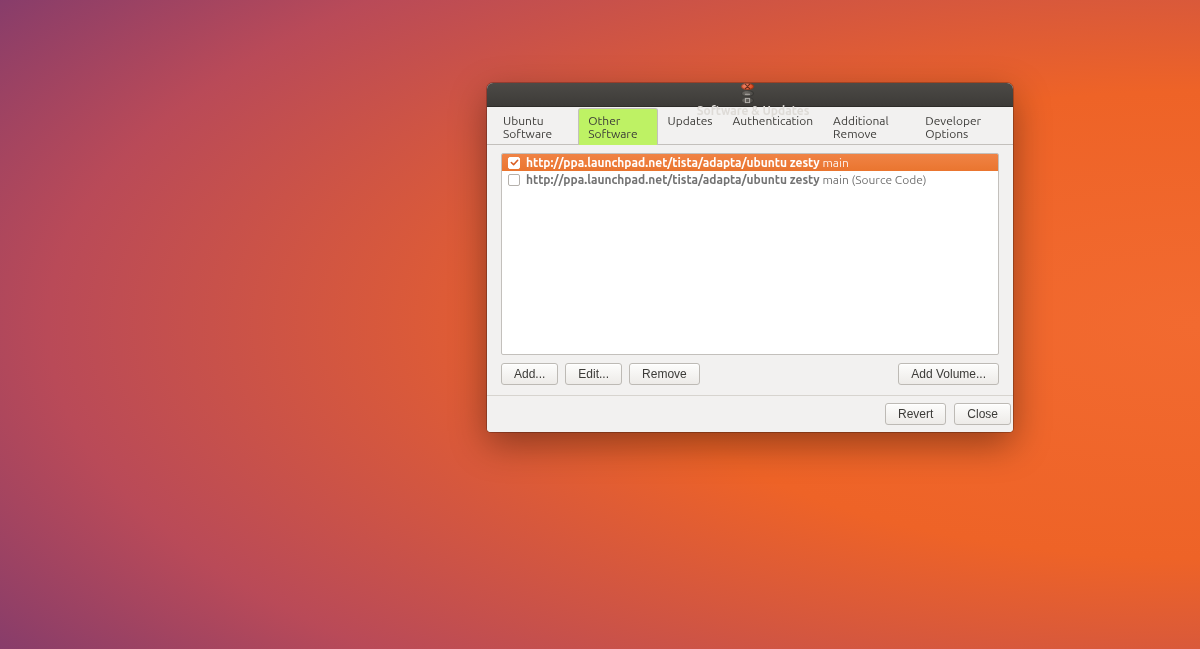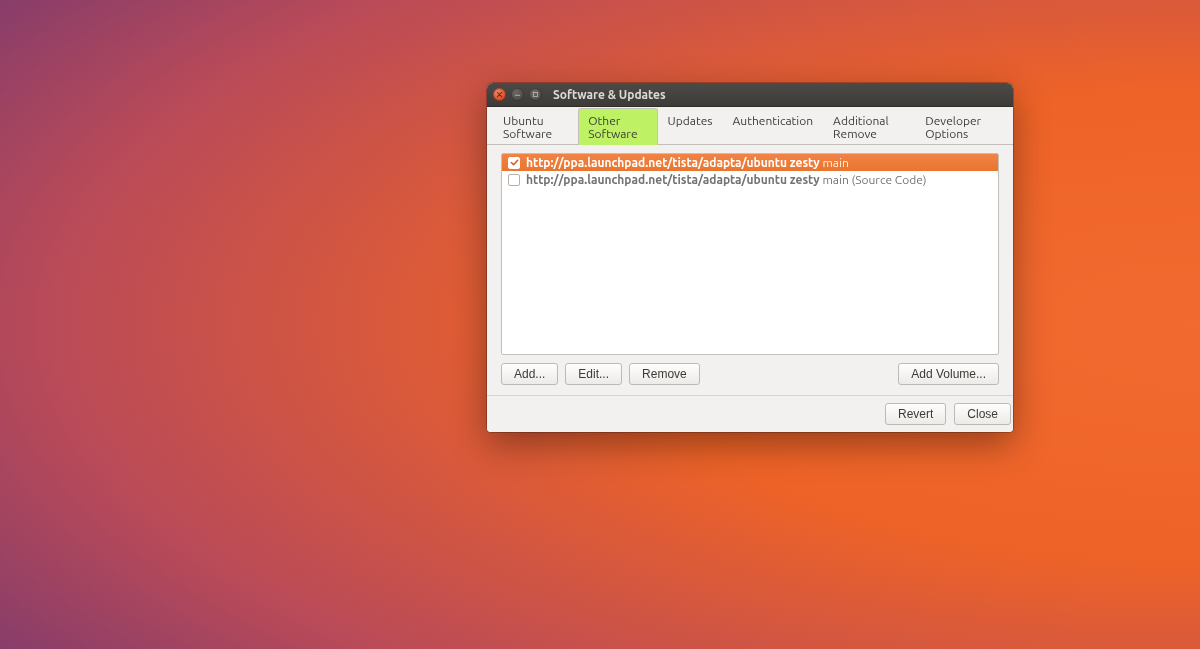--- a/index.html
+++ b/index.html
@@ -24,20 +24,21 @@
     .titlebar {
       display: flex;
       align-items: center;
       height: 24px;
       padding: 0 6px;
       background: linear-gradient(to bottom, #4c4a46, #3d3b38);
       color: #dedbd7;
       font-size: 12px;
       font-weight: 600;
       border-bottom: 1px solid #2e2c29;
+      flex-direction: column;
     }
     .win-btn {
       width: 13px; height: 13px; border-radius: 50%; margin-right: 5px;
       display: inline-flex; align-items: center; justify-content: center;
     }
     .win-close { background: radial-gradient(circle at 35% 30%, #f4876c, #dc4a1f 70%); box-shadow: inset 0 0 0 1px rgba(0,0,0,0.3); }
     .win-min, .win-max { background: radial-gradient(circle at 35% 30%, #6b6863, #4e4c48 70%); box-shadow: inset 0 0 0 1px rgba(0,0,0,0.3); }
     .win-btn svg { width: 7px; height: 7px; opacity: 0.75; }
     .titlebar .title { margin-left: 6px; }
 

